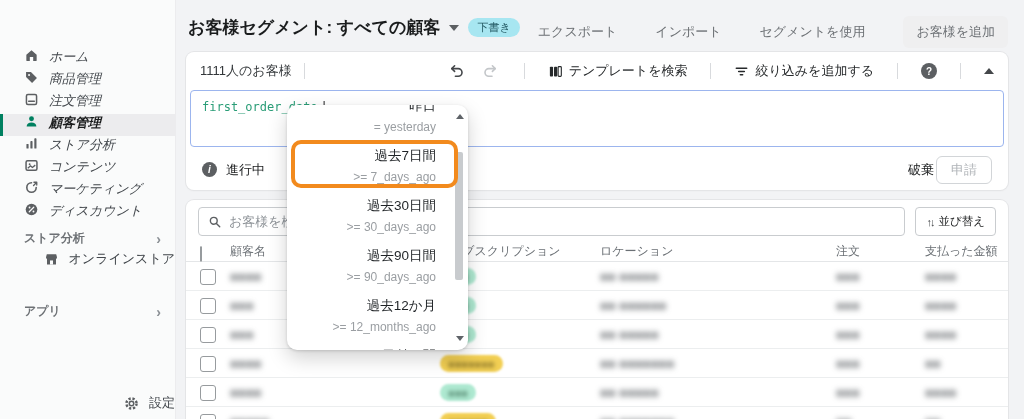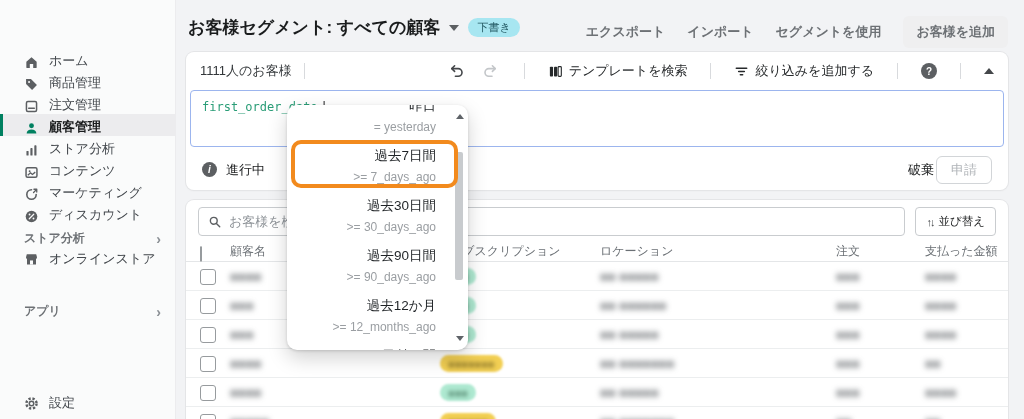--- a/index.html
+++ b/index.html
@@ -3,36 +3,36 @@
 <meta charset="utf-8">
 <style>
   * { margin:0; padding:0; box-sizing:border-box; }
   html,body { width:1024px; height:419px; overflow:hidden; }
   body { font-family:"Liberation Sans","DejaVu Sans",sans-serif; background:#f2f3f5; color:#202223; }
   #app { position:relative; width:1024px; height:419px; background:#f2f3f5; overflow:hidden; }
 
   
   .sidebar { position:absolute; left:0; top:0; width:176px; height:419px; background:#fafbfb; border-right:1px solid #ececee; }
   .nav { position:absolute; top:48px; left:0; right:0; }
-  .nav-item { position:relative; display:flex; align-items:flex-end; height:22px; padding-left:24px; gap:10px; font-size:13px; color:#42474c; cursor:pointer; }
+  .nav-item { position:relative; display:flex; align-items:flex-start; height:22px; padding-left:24px; gap:10px; font-size:13px; color:#42474c; cursor:pointer;font-style:italic; }
   .nav-item .ic { width:15px; height:15px; color:#5c5f62; flex:none; display:flex; align-items:center; justify-content:center; }
   .nav-item.selected { background:#ececee; color:#1a1c1d; font-weight:bold; }
   .nav-item.selected .ic { color:#008060; }
   .nav-item.selected::before { content:""; position:absolute; left:0; top:0; bottom:0; width:3px; background:#008060; }
   .nav-section { position:absolute; left:0; right:0; display:flex; align-items:center; justify-content:space-between; padding:0 14px 0 24px; font-size:12px; font-weight:bold; color:#6d7175; cursor:pointer; }
   .chev { color:#8a8f94; font-size:14px; line-height:1; }
-  .nav-single { position:absolute; left:0; right:0; display:flex; align-items:center; padding-left:24px; gap:10px; font-size:13px; color:#42474c; cursor:pointer; height:22px; }
+  .nav-single { position:absolute; left:0; right:0; display:flex; align-items:center; padding-left:24px; gap:10px; font-size:13px; color:#42474c; cursor:pointer; height:22px;justify-content:flex-end; }
   .nav-single .ic { width:15px; height:15px; color:#5c5f62; display:flex; align-items:center; justify-content:center; }
 
   
   .page-header { position:absolute; left:188px; top:16px; display:flex; align-items:center; gap:9px; }
   .page-title { font-size:17px; font-weight:bold; color:#1a1c1d; }
   .caret-down { width:0; height:0; border-left:5px solid transparent; border-right:5px solid transparent; border-top:6px solid #5c5f62; }
   .status-badge { background:#a7e6f1; color:#245a64; font-size:11px; padding:2px 9px; border-radius:10px; white-space:nowrap; }
-  .header-actions { position:absolute; right:16px; top:16px; display:flex; align-items:center; gap:22px;font-weight:bold; }
+  .header-actions { position:absolute; right:16px; top:16px; display:flex; align-items:center; gap:38px; }
   .hdr-link { font-size:13px; color:#6d7175; cursor:pointer; white-space:nowrap; }
   .hdr-btn { font-size:13px; color:#6d7175; background:#efeff0; border-radius:6px; padding:7px 13px; cursor:pointer; white-space:nowrap; }
 
   
   .card { position:absolute; left:186px; width:822px; background:#fff; border-radius:8px; box-shadow:0 0 0 1px #e4e5e7, 0 1px 2px rgba(0,0,0,.05); }
   .card1 { top:52px; height:138px; }
   .card2 { top:200px; height:226px; border-radius:8px 8px 0 0; }
 
   
   .ed-toolbar { display:flex; align-items:center; height:38px; padding:0 14px; }

